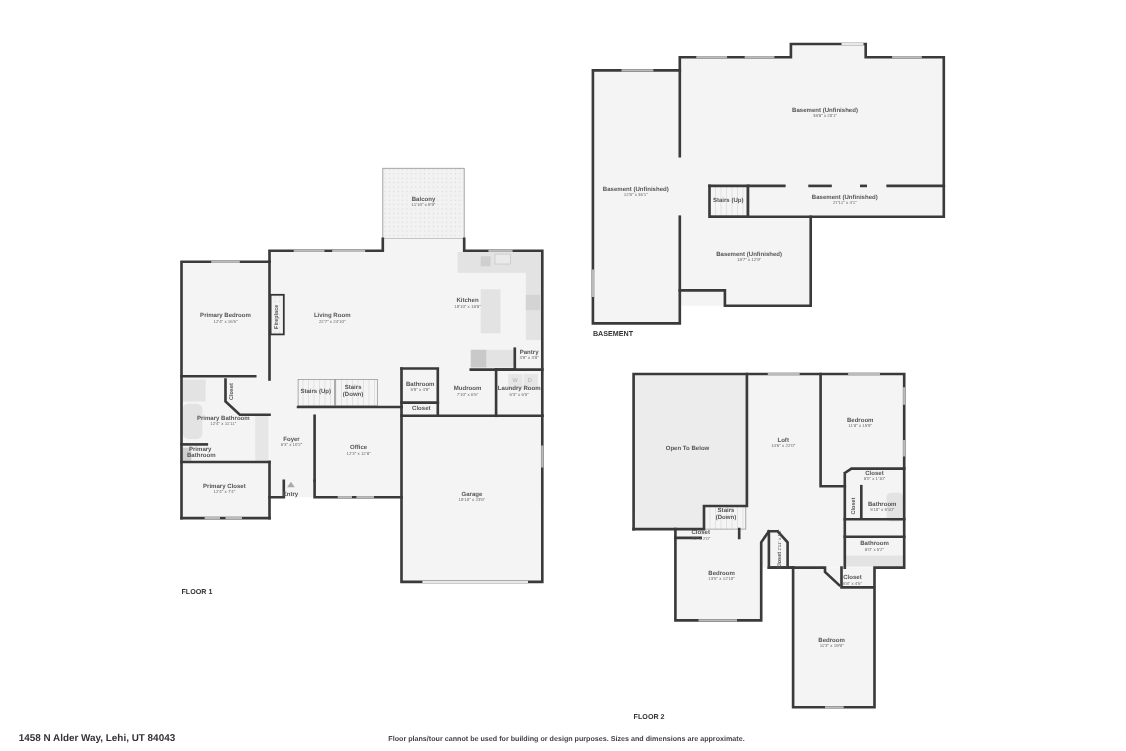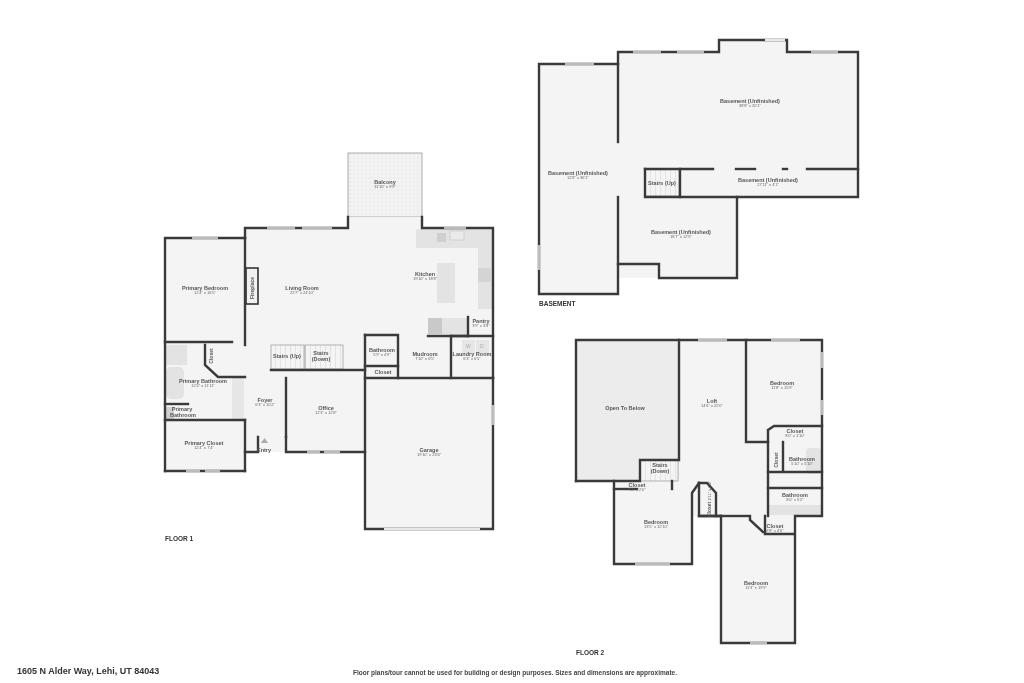--- a/index.html
+++ b/index.html
@@ -299,14 +299,14 @@
 <div class="lbl" style="left:775px;top:528px">
     <span class="n">Closet</span>
     <span class="d">6'8" x 4'6"</span>
   </div>
 <div class="lbl" style="left:756px;top:585px">
     <span class="n">Bedroom</span>
     <span class="d">11'3" x 19'9"</span>
   </div>
 <div class="floorlbl" style="left:576px;top:649px">FLOOR 2</div>
 
-<div class="addr">1605 N Alder Way, Lehi, UT 84043</div>
+<div class="addr">1458 N Alder Way, Lehi, UT 84043</div>
 <div class="disc">Floor plans/tour cannot be used for building or design purposes. Sizes and dimensions are approximate.</div>
 
 </body></html>

